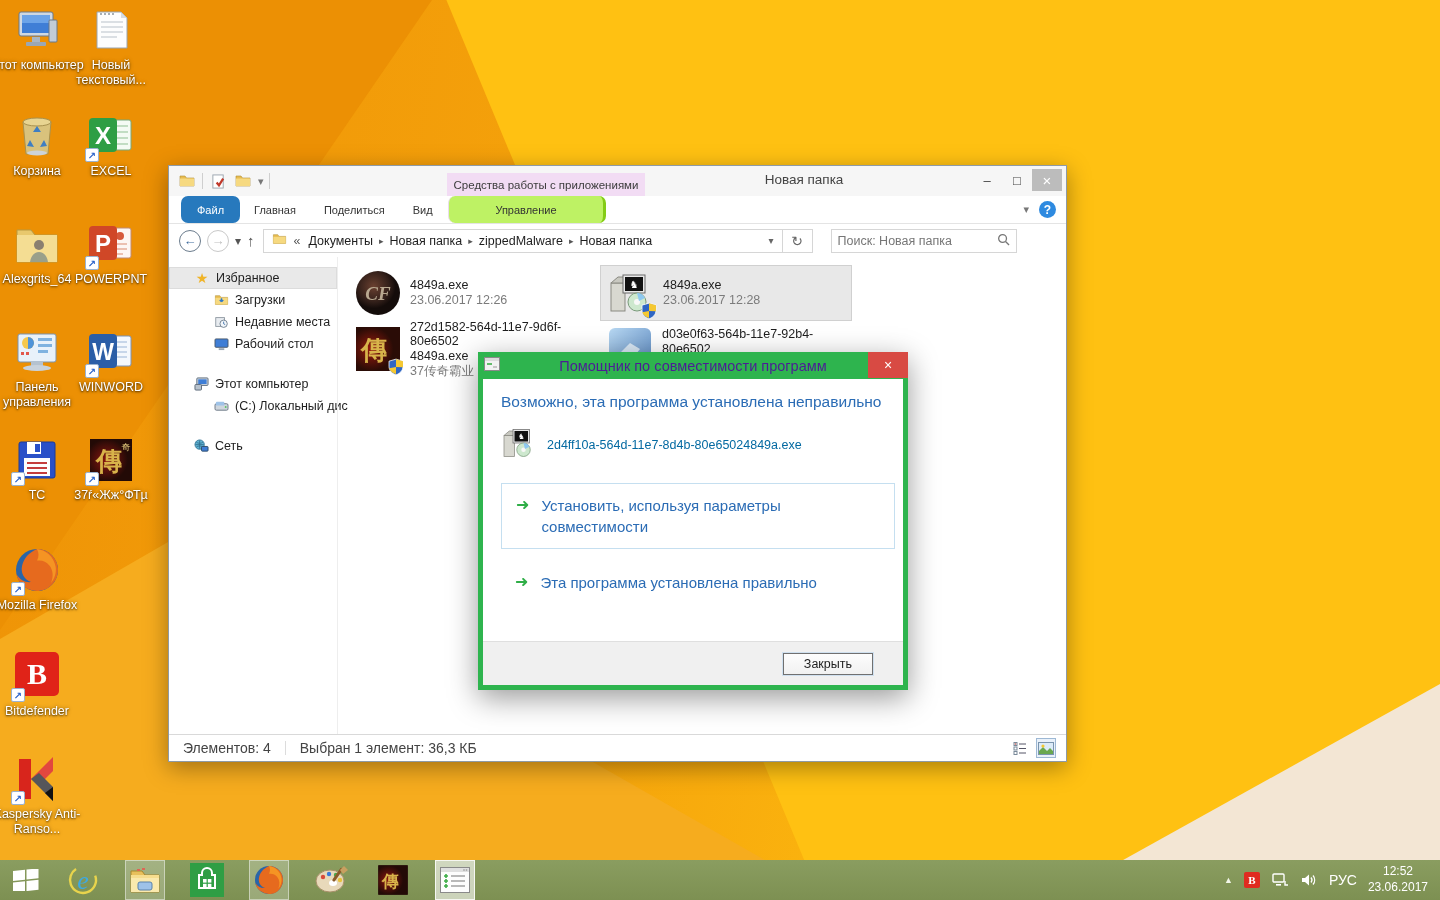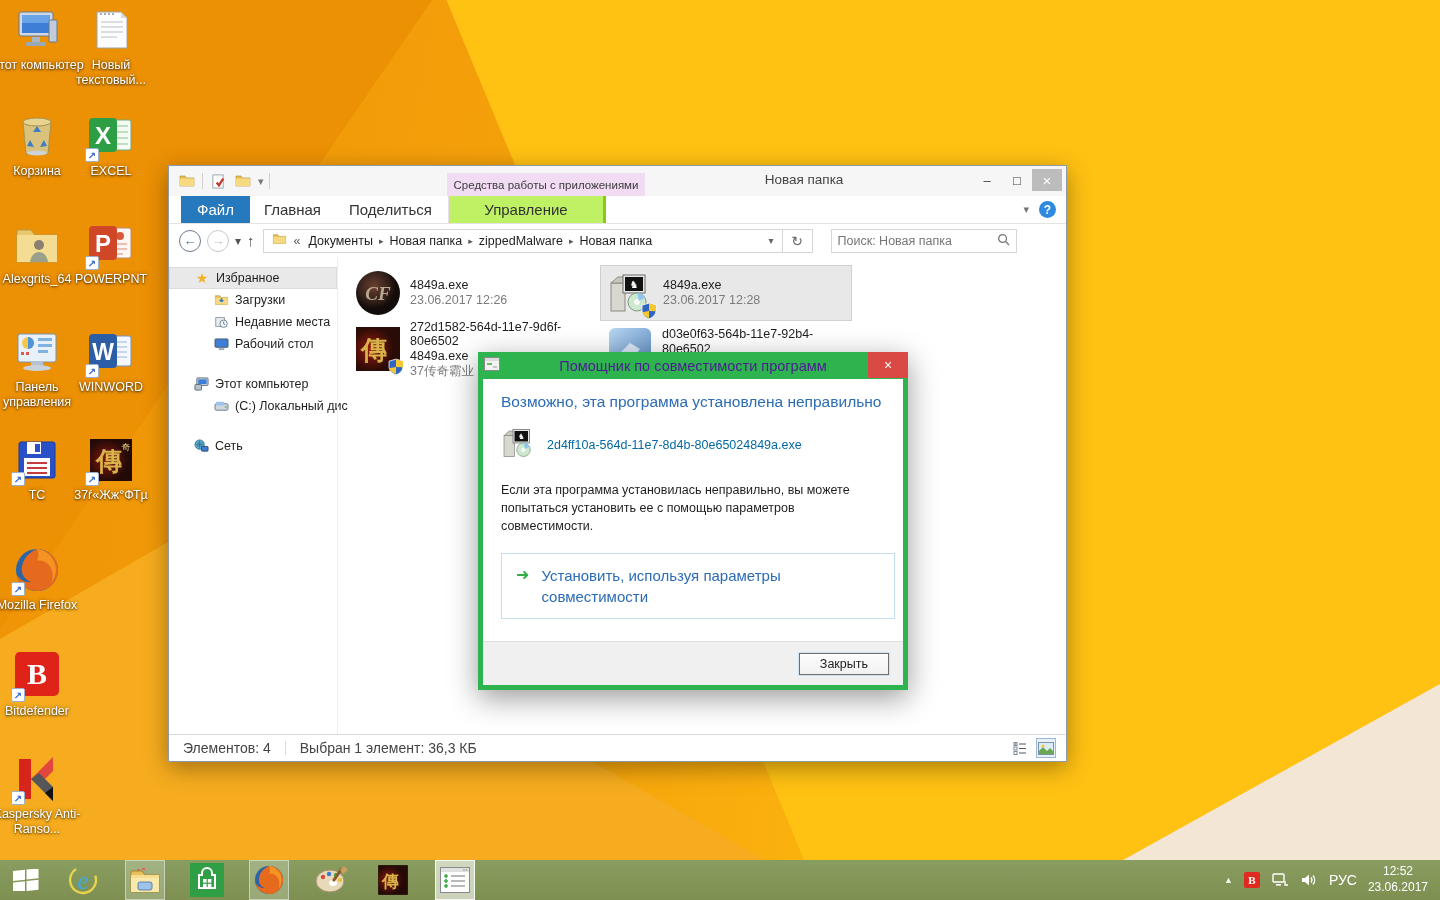--- a/index.html
+++ b/index.html
@@ -31,21 +31,21 @@
   .qat { position:absolute; left:8px; top:5px; display:flex; align-items:center; gap:5px; }
   .qat .sep { width:1px; height:16px; background:#cfcfcf; }
   .qat .qbtn { width:20px; height:20px; display:flex; align-items:center; justify-content:center; }
   .ctx-chip { position:absolute; left:278px; top:7px; width:198px; height:23px; background:#f2dcf4; color:#3c3c3c; font-size:11.5px; display:flex; align-items:center; justify-content:center; }
   .win-title { position:absolute; left:370px; top:6px; width:530px; text-align:center; font-size:13.5px; color:#444; }
   .caption { position:absolute; right:4px; top:3px; display:flex; }
   .cap-btn { width:30px; height:22px; display:flex; align-items:center; justify-content:center; font-size:13px; color:#444; }
   .cap-close { background:#bcbcbc; color:#fff; font-size:15px; }
 
   .tabsrow { position:relative; height:28px; background:#fff; border-bottom:1px solid #e4e4e4; display:flex; align-items:stretch; }
-  .tab { padding:0 14px; display:flex; align-items:center; font-size:15px; color:#333; }
+  .tab { padding:0 14px; display:flex; align-items:center; font-size:11px; color:#333;border-radius:7px; }
   .tab-file { background:#2779bd; color:#fff; margin-left:12px; padding:0 16px; }
   .tab-ctx { position:absolute; left:279px; top:0; width:158px; height:100%; background:#bef264; border-left:1px solid #eadcee; border-right:3px solid #84cc16; justify-content:center; display:flex; align-items:center; }
   .ribbon-right { position:absolute; right:10px; top:0; height:100%; display:flex; align-items:center; gap:10px; }
   .chev { color:#777; font-size:11px; }
   .helpq { width:17px; height:17px; border-radius:50%; background:#2e8ae0; color:#fff; font-size:12px; font-weight:bold; display:flex; align-items:center; justify-content:center; }
 
   .addr { position:relative; height:33px; background:#fff; display:flex; align-items:center; }
   .navbtns { display:flex; align-items:center; gap:6px; padding:0 8px 0 10px; }
   .circ { width:22px; height:22px; border-radius:50%; border:1px solid #6b7c8d; color:#3f6b9d; display:flex; align-items:center; justify-content:center; font-size:13px; }
   .circ.dis { border-color:#c9c9c9; color:#bfbfbf; }
@@ -94,21 +94,21 @@
   .pca-content { padding:14px 18px 0 18px; }
   .pca-h { color:#2b6cb5; font-size:15.5px; }
   .pca-file { display:flex; align-items:center; gap:10px; margin-top:14px; }
   .pca-file .nm { font-size:12.5px; color:#0369a1; }
   .pca-desc { margin-top:16px; font-size:12.5px; color:#1e1e1e; line-height:1.45; width:388px; }
   .opt { display:flex; gap:12px; align-items:flex-start; padding:11px 14px; margin:0 0 0 0; font-size:15px; color:#2b6cb5; line-height:1.4; }
   .opt .garr { color:#2fae47; font-size:16px; font-weight:bold; line-height:1.3; }
   .opt1 { border:1px solid #c5dff0; margin-top:18px; width:394px; }
   .opt2 { margin-top:12px; }
   .pca-footer { position:absolute; left:0; right:0; bottom:0; height:44px; background:#f0f0f0; border-top:1px solid #dfdfdf; display:flex; align-items:center; justify-content:flex-end; }
-  .btn-close { margin-right:14px; padding:3px 20px; font-size:12.5px; background:linear-gradient(#fdfdfd,#f1f1f1); border:1px solid #707070; box-shadow:0 0 0 1px #cfe0ef; color:#1e1e1e; }
+  .btn-close { margin-right:30px; padding:3px 20px; font-size:12.5px; background:linear-gradient(#fdfdfd,#f1f1f1); border:1px solid #707070; box-shadow:0 0 0 1px #cfe0ef; color:#1e1e1e; }
 
   
   .taskbar { position:absolute; left:0; bottom:0; width:1440px; height:40px; background:linear-gradient(#8a9d60,#7d9052); display:flex; align-items:center; z-index:100; }
   .tb-start { width:52px; height:40px; display:flex; align-items:center; justify-content:center; }
   .tb-app { width:40px; height:40px; margin:0 11px; display:flex; align-items:center; justify-content:center; position:relative; }
   .tb-app.hl { background:rgba(255,255,255,.22); box-shadow:inset 0 0 0 1px rgba(255,255,255,.45); }
   .tb-app.active { background:rgba(255,255,255,.6); box-shadow:inset 0 0 0 1px rgba(255,255,255,.8); }
   .tray { margin-left:auto; display:flex; align-items:center; gap:11px; padding-right:12px; color:#fff; }
   .tray .up { font-size:9px; color:#f2f6e8; }
   .tray .lang { font-size:14px; }
@@ -614,21 +614,20 @@
                 <path d="M4 14l7-6h13l-6 6z" fill="#c8c8c0" stroke="#8a8a82"></path>
                 <rect x="16" y="6" width="22" height="18" fill="#e8e8e8" stroke="#6a6a6a"></rect>
                 <rect x="18" y="8" width="18" height="14" fill="#111"></rect>
                 <text x="27" y="19" text-anchor="middle" font-size="10" fill="#fff" font-family="DejaVu Sans,sans-serif">♞</text>
                 <circle cx="30" cy="33" r="9" fill="#cde8ce" stroke="#7a9a7a"></circle>
                 <circle cx="30" cy="33" r="3" fill="#f8f8f8"></circle>
                 <path d="M30 24a9 9 0 0 1 8 5l-6 3z" fill="#8ec8f0"></path>
               </svg></span>
         <span class="nm">2d4ff10a-564d-11e7-8d4b-80e65024849a.exe</span>
       </div>
-      <div class="pca-desc">Если эта программа установилась неправильно, вы можете попытаться установить ее с помощью параметров совместимости.</div>
       <div class="opt opt1">
         <span class="garr">➜</span>
         <span style="max-width:300px; display:inline-block;">Установить, используя параметры совместимости</span>
       </div>
       <div class="opt opt2">
         <span class="garr">➜</span>
         <span>Эта программа установлена правильно</span>
       </div>
     </div>
     <div class="pca-footer">

